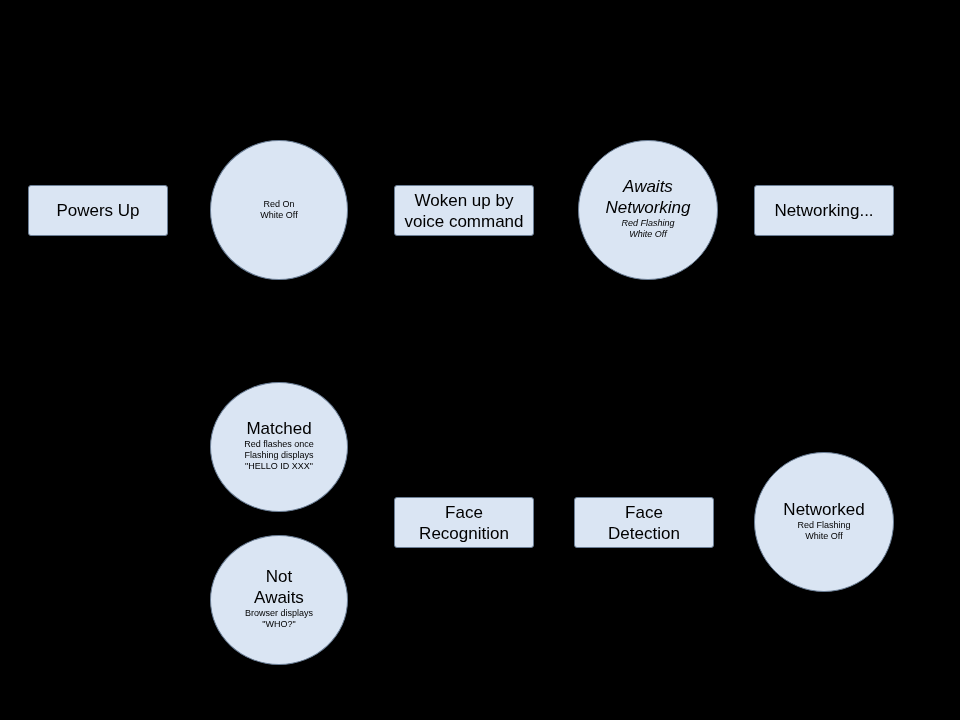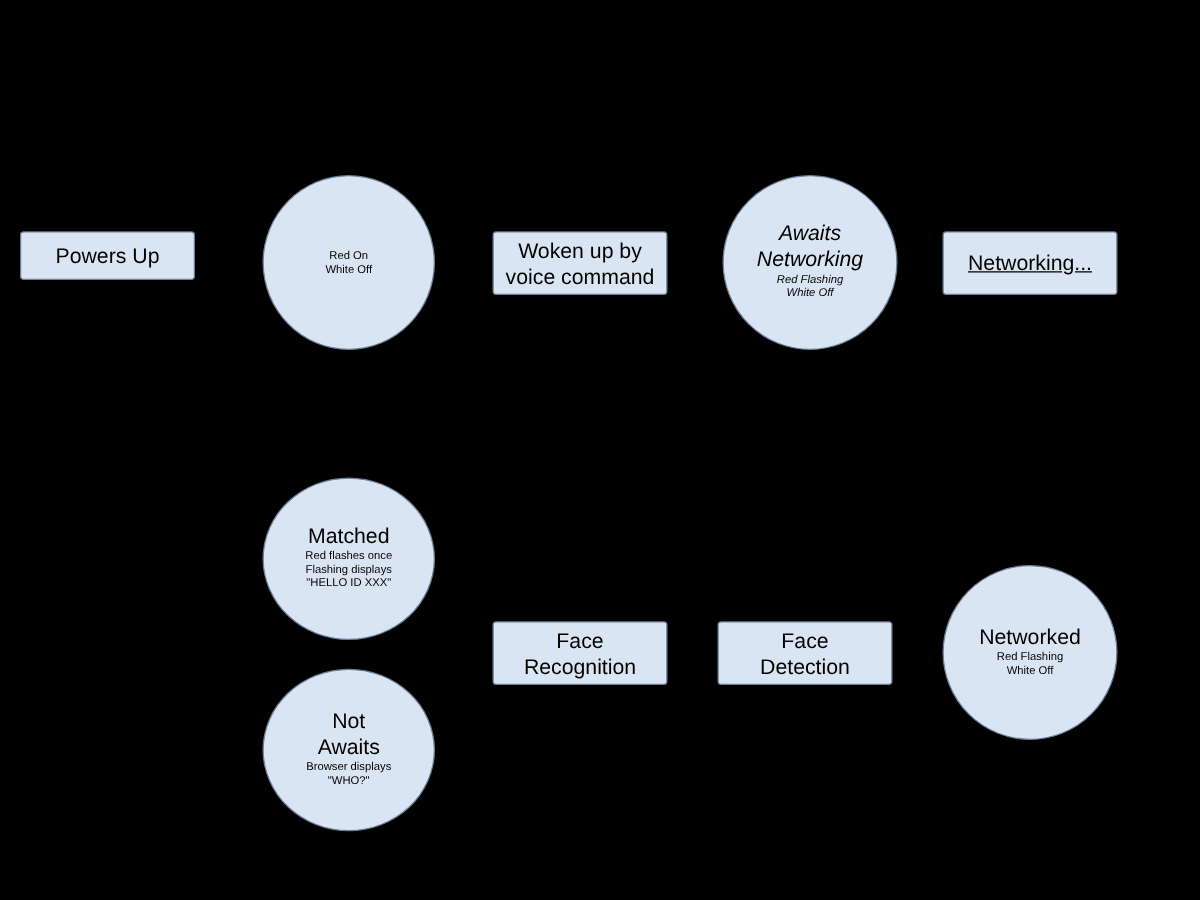--- a/index.html
+++ b/index.html
@@ -45,38 +45,38 @@
     margin-top: 0;
   }
   .node.has-sub .title {
     margin-top: -4px;
   }
 </style>
 </head>
 <body>
 
 <div id="canvas">
-    <div class="node rect" style="left: 16px; top: 185px; width: 140px; height: 39px;">
+    <div class="node rect" style="left: 28px; top: 185px; width: 140px; height: 51px;">
       <div class="title">Powers Up</div>
     </div>
     <div class="node ellipse has-sub" style="left: 210px; top: 140px; width: 138px; height: 140px;">
       <div class="sub">Red On
 White Off</div>
     </div>
     <div class="node rect" style="left: 394px; top: 185px; width: 140px; height: 51px;">
       <div class="title">Woken up by
 voice command</div>
     </div>
     <div class="node ellipse has-sub" style="left: 578px; top: 140px; width: 140px; height: 140px; font-style: italic;">
       <div class="title">Awaits
 Networking</div>
       <div class="sub">Red Flashing
 White Off</div>
     </div>
-    <div class="node rect" style="left: 754px; top: 185px; width: 140px; height: 51px; text-decoration: underline;">
+    <div class="node rect" style="left: 754px; top: 185px; width: 140px; height: 51px;">
       <div class="title">Networking...</div>
     </div>
     <div class="node ellipse has-sub" style="left: 210px; top: 382px; width: 138px; height: 130px;">
       <div class="title">Matched</div>
       <div class="sub">Red flashes once
 Flashing displays
 "HELLO ID XXX"</div>
     </div>
     <div class="node ellipse has-sub" style="left: 210px; top: 535px; width: 138px; height: 130px;">
       <div class="title">Not

